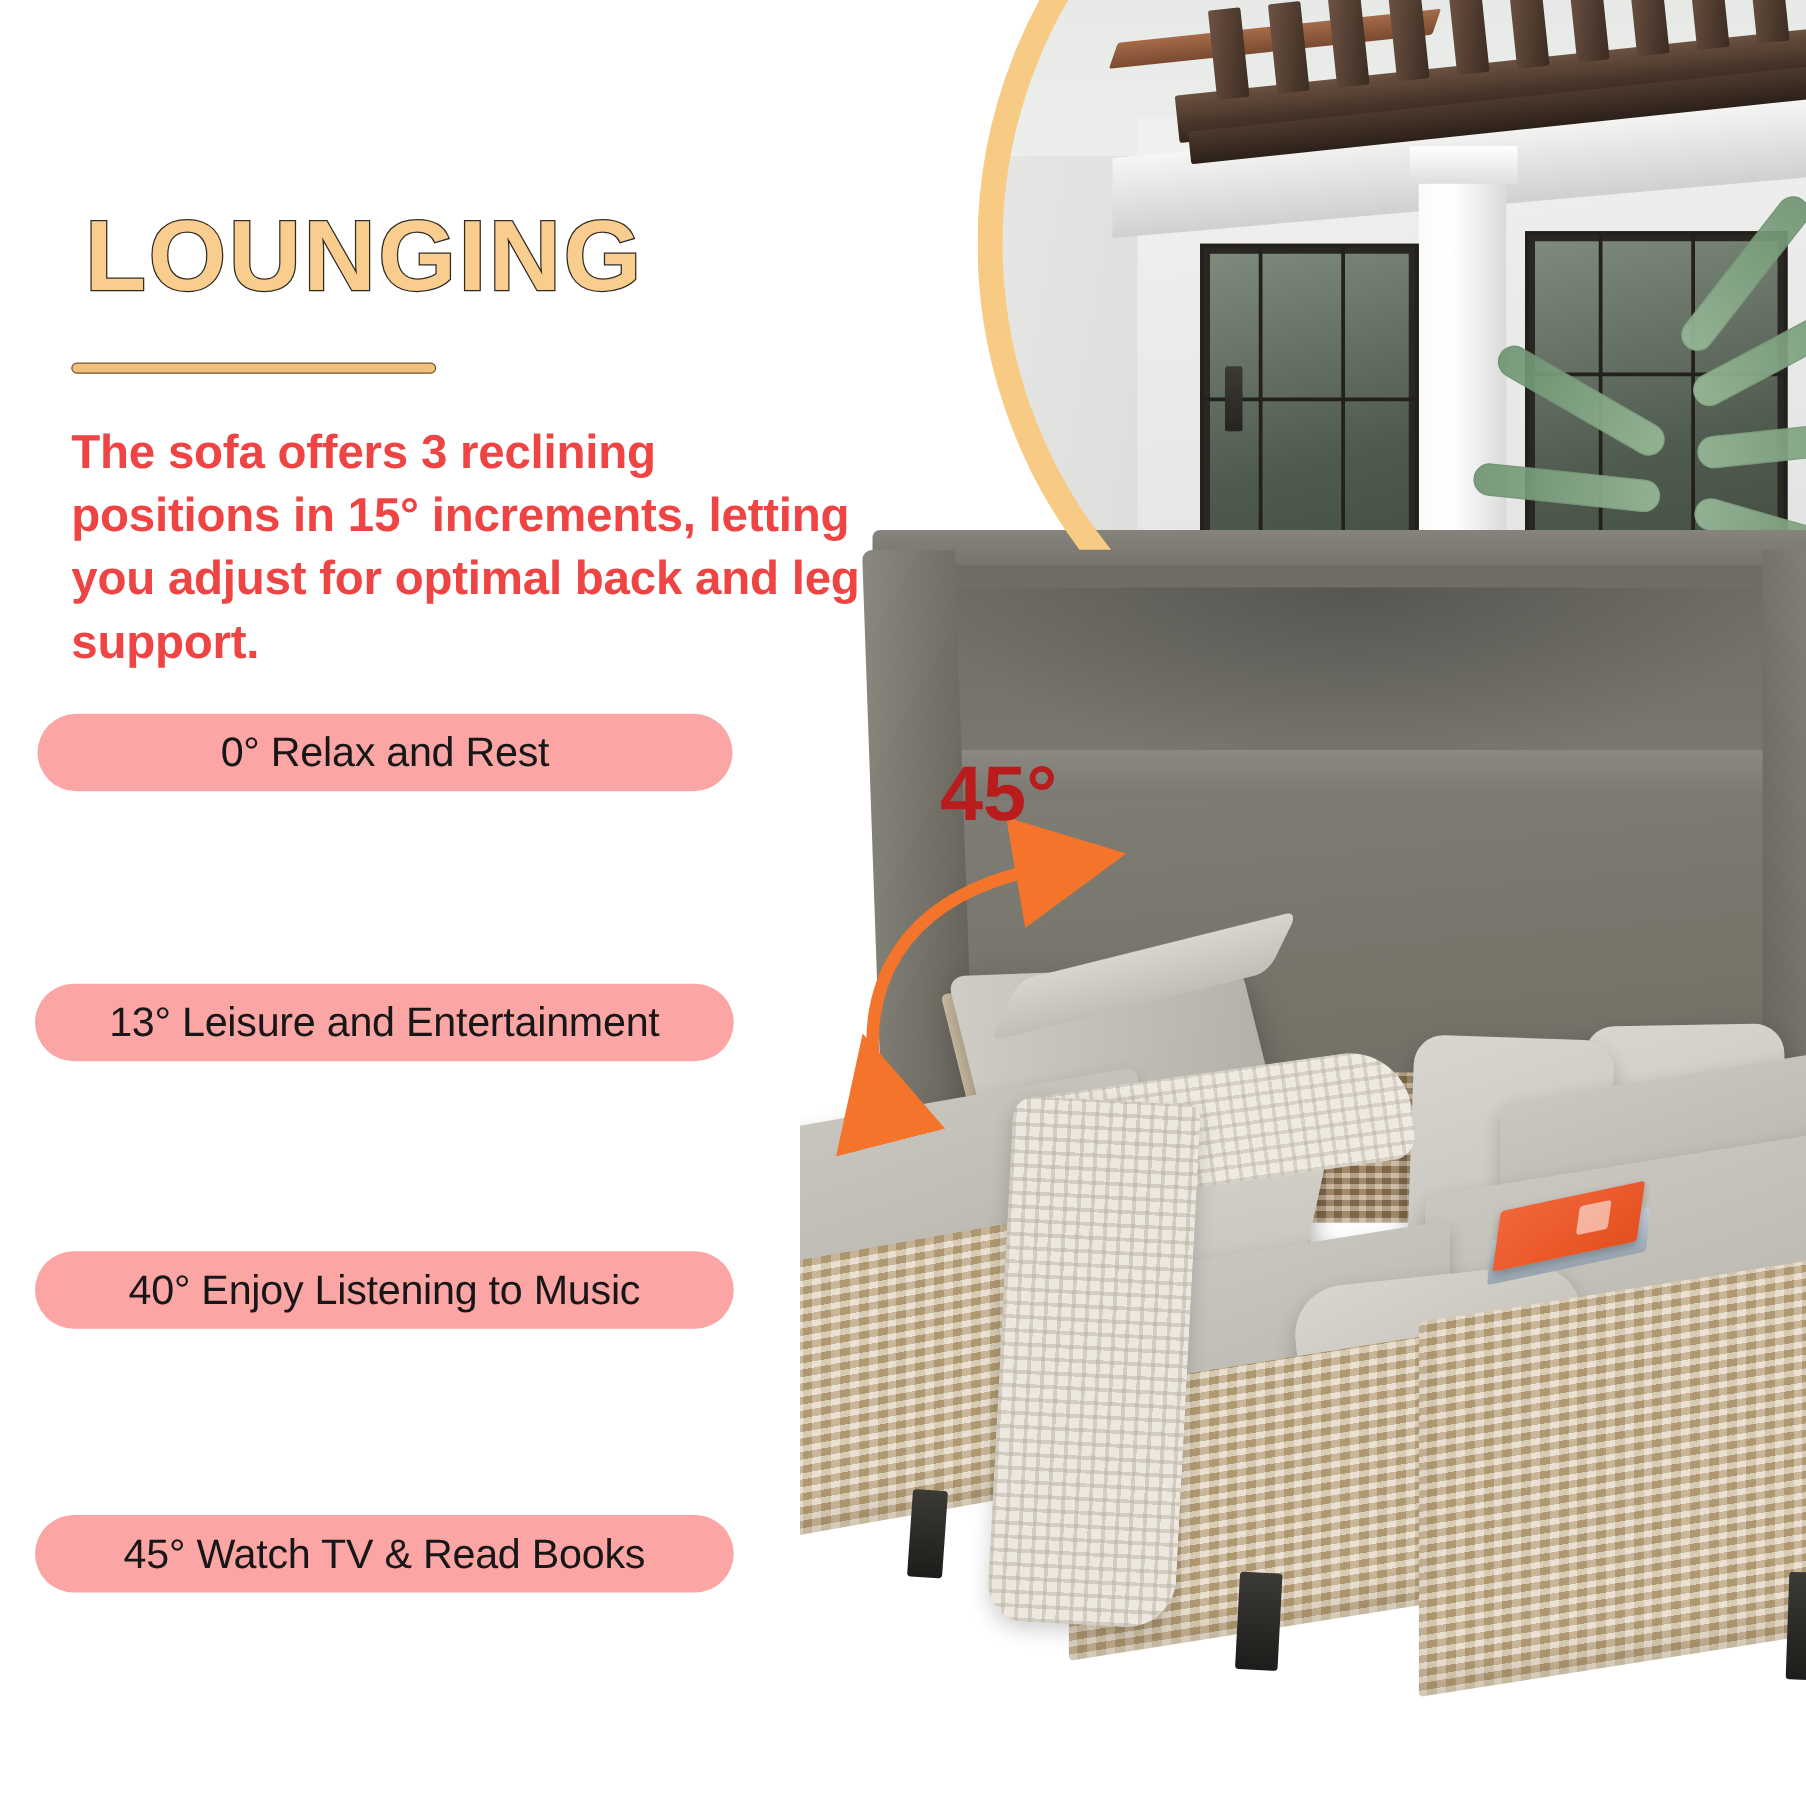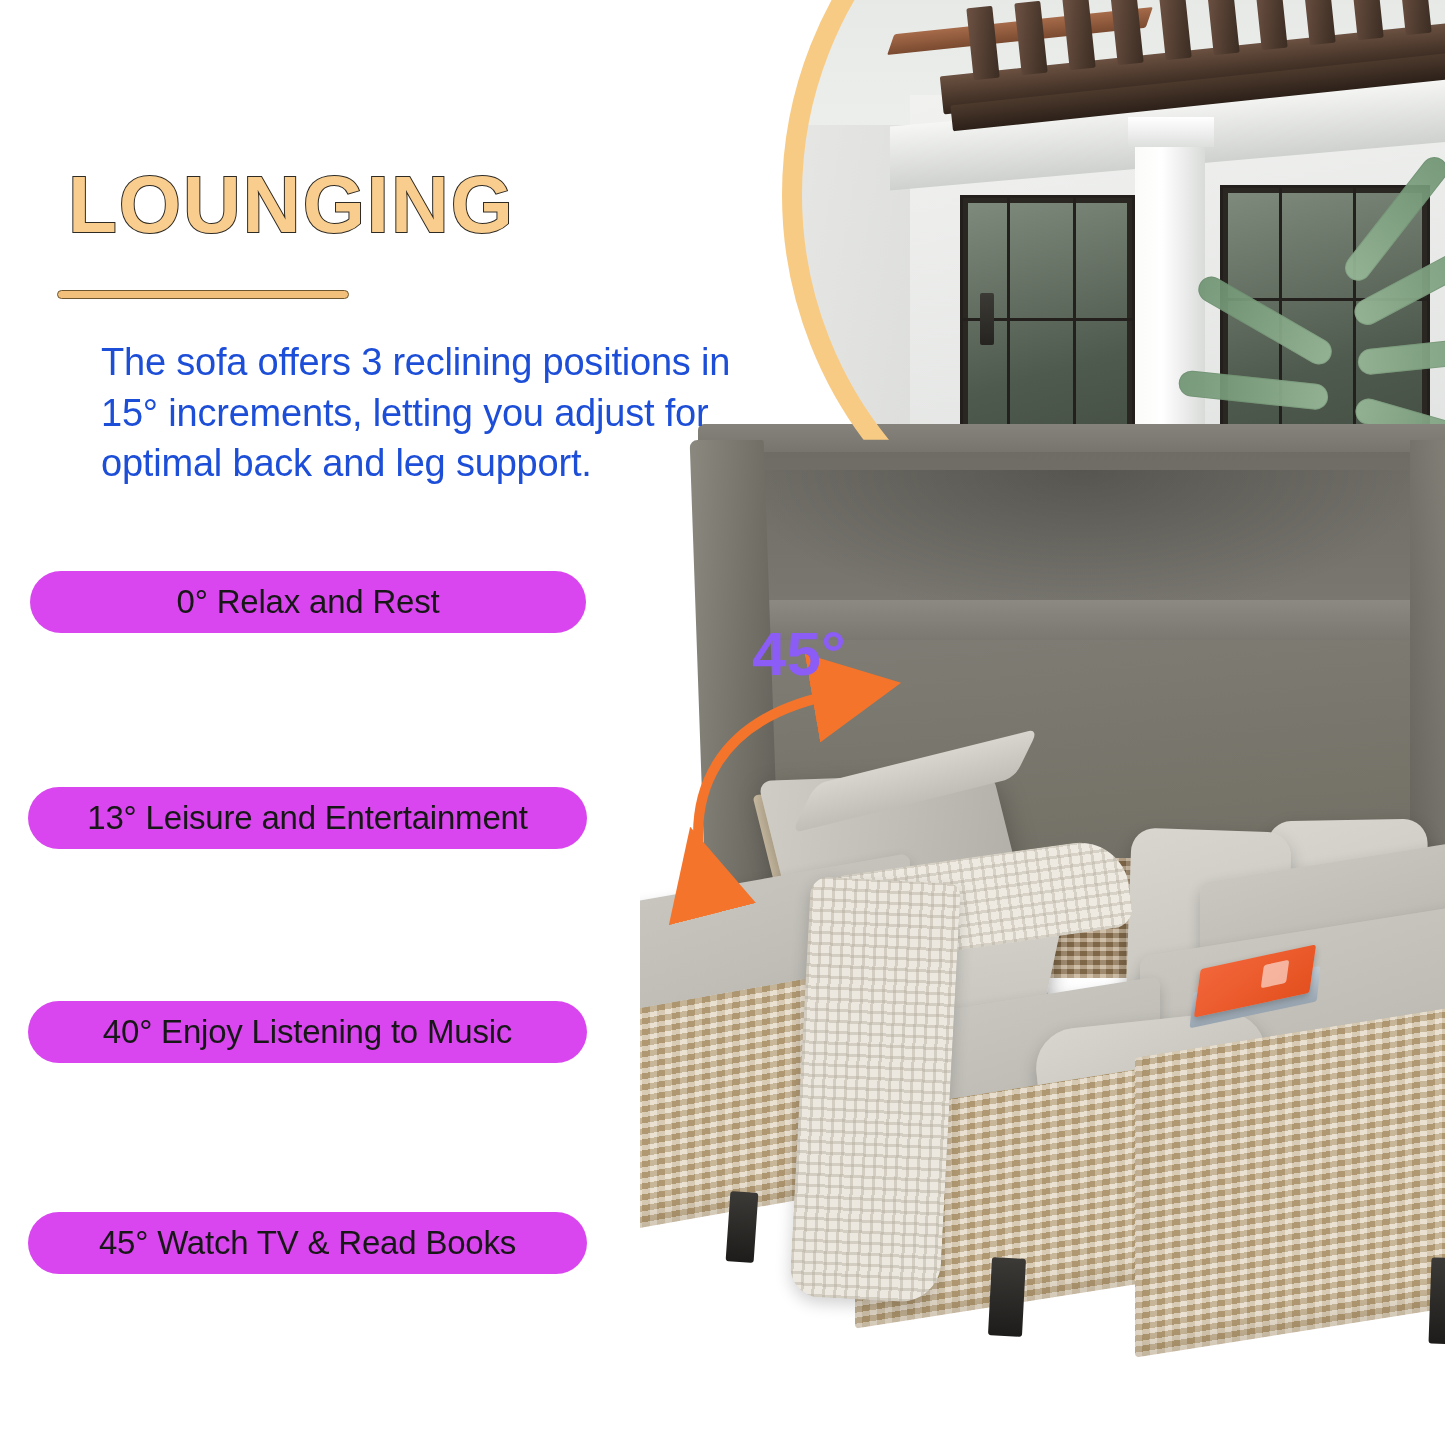--- a/index.html
+++ b/index.html
@@ -47,33 +47,32 @@
     border:1.5px solid #6d5530;
     border-radius:5px;
     box-sizing:border-box;
   }
   .blurb{
     position:absolute;
     left:57px; top:337px;
     width:640px;
     font-size:38px;
     line-height:1.33;
-    color:#1d4ed8;
-    font-weight:400;
+    color:#ef4444;
+    font-weight:700;
     letter-spacing:-0.2px;
     font-family:"Liberation Sans", sans-serif;
-    margin-left:44px;
   }
 
   
   .pill{
     position:absolute;
     height:62px;
     border-radius:31px;
-    background:#d946ef;
+    background:#fca5a5;
     display:flex;
     align-items:center;
     justify-content:center;
     color:#171717;
     font-size:33px;
     font-weight:500;
     letter-spacing:-0.2px;
     z-index:40;
     font-family:"Liberation Sans", sans-serif;
   }
@@ -398,24 +397,24 @@
     position:absolute; left:1262px; top:963px;
     width:26px; height:22px;
     background:rgba(255,255,255,.55);
     transform:rotate(-12deg) skewX(-20deg);
     border-radius:3px;
   }
 
   
   .ann-label{
     position:absolute;
-    left:752px; top:618px;
+    left:752px; top:600px;
     font-size:62px;
     font-weight:700;
-    color:#8b5cf6;
+    color:#b91c1c;
     letter-spacing:0px;
     z-index:60;
     font-family:"Liberation Sans", sans-serif;
   }
   .ann-svg{
     position:absolute;
     left:660px; top:630px;
     width:300px; height:290px;
     z-index:58;
     overflow:visible;

